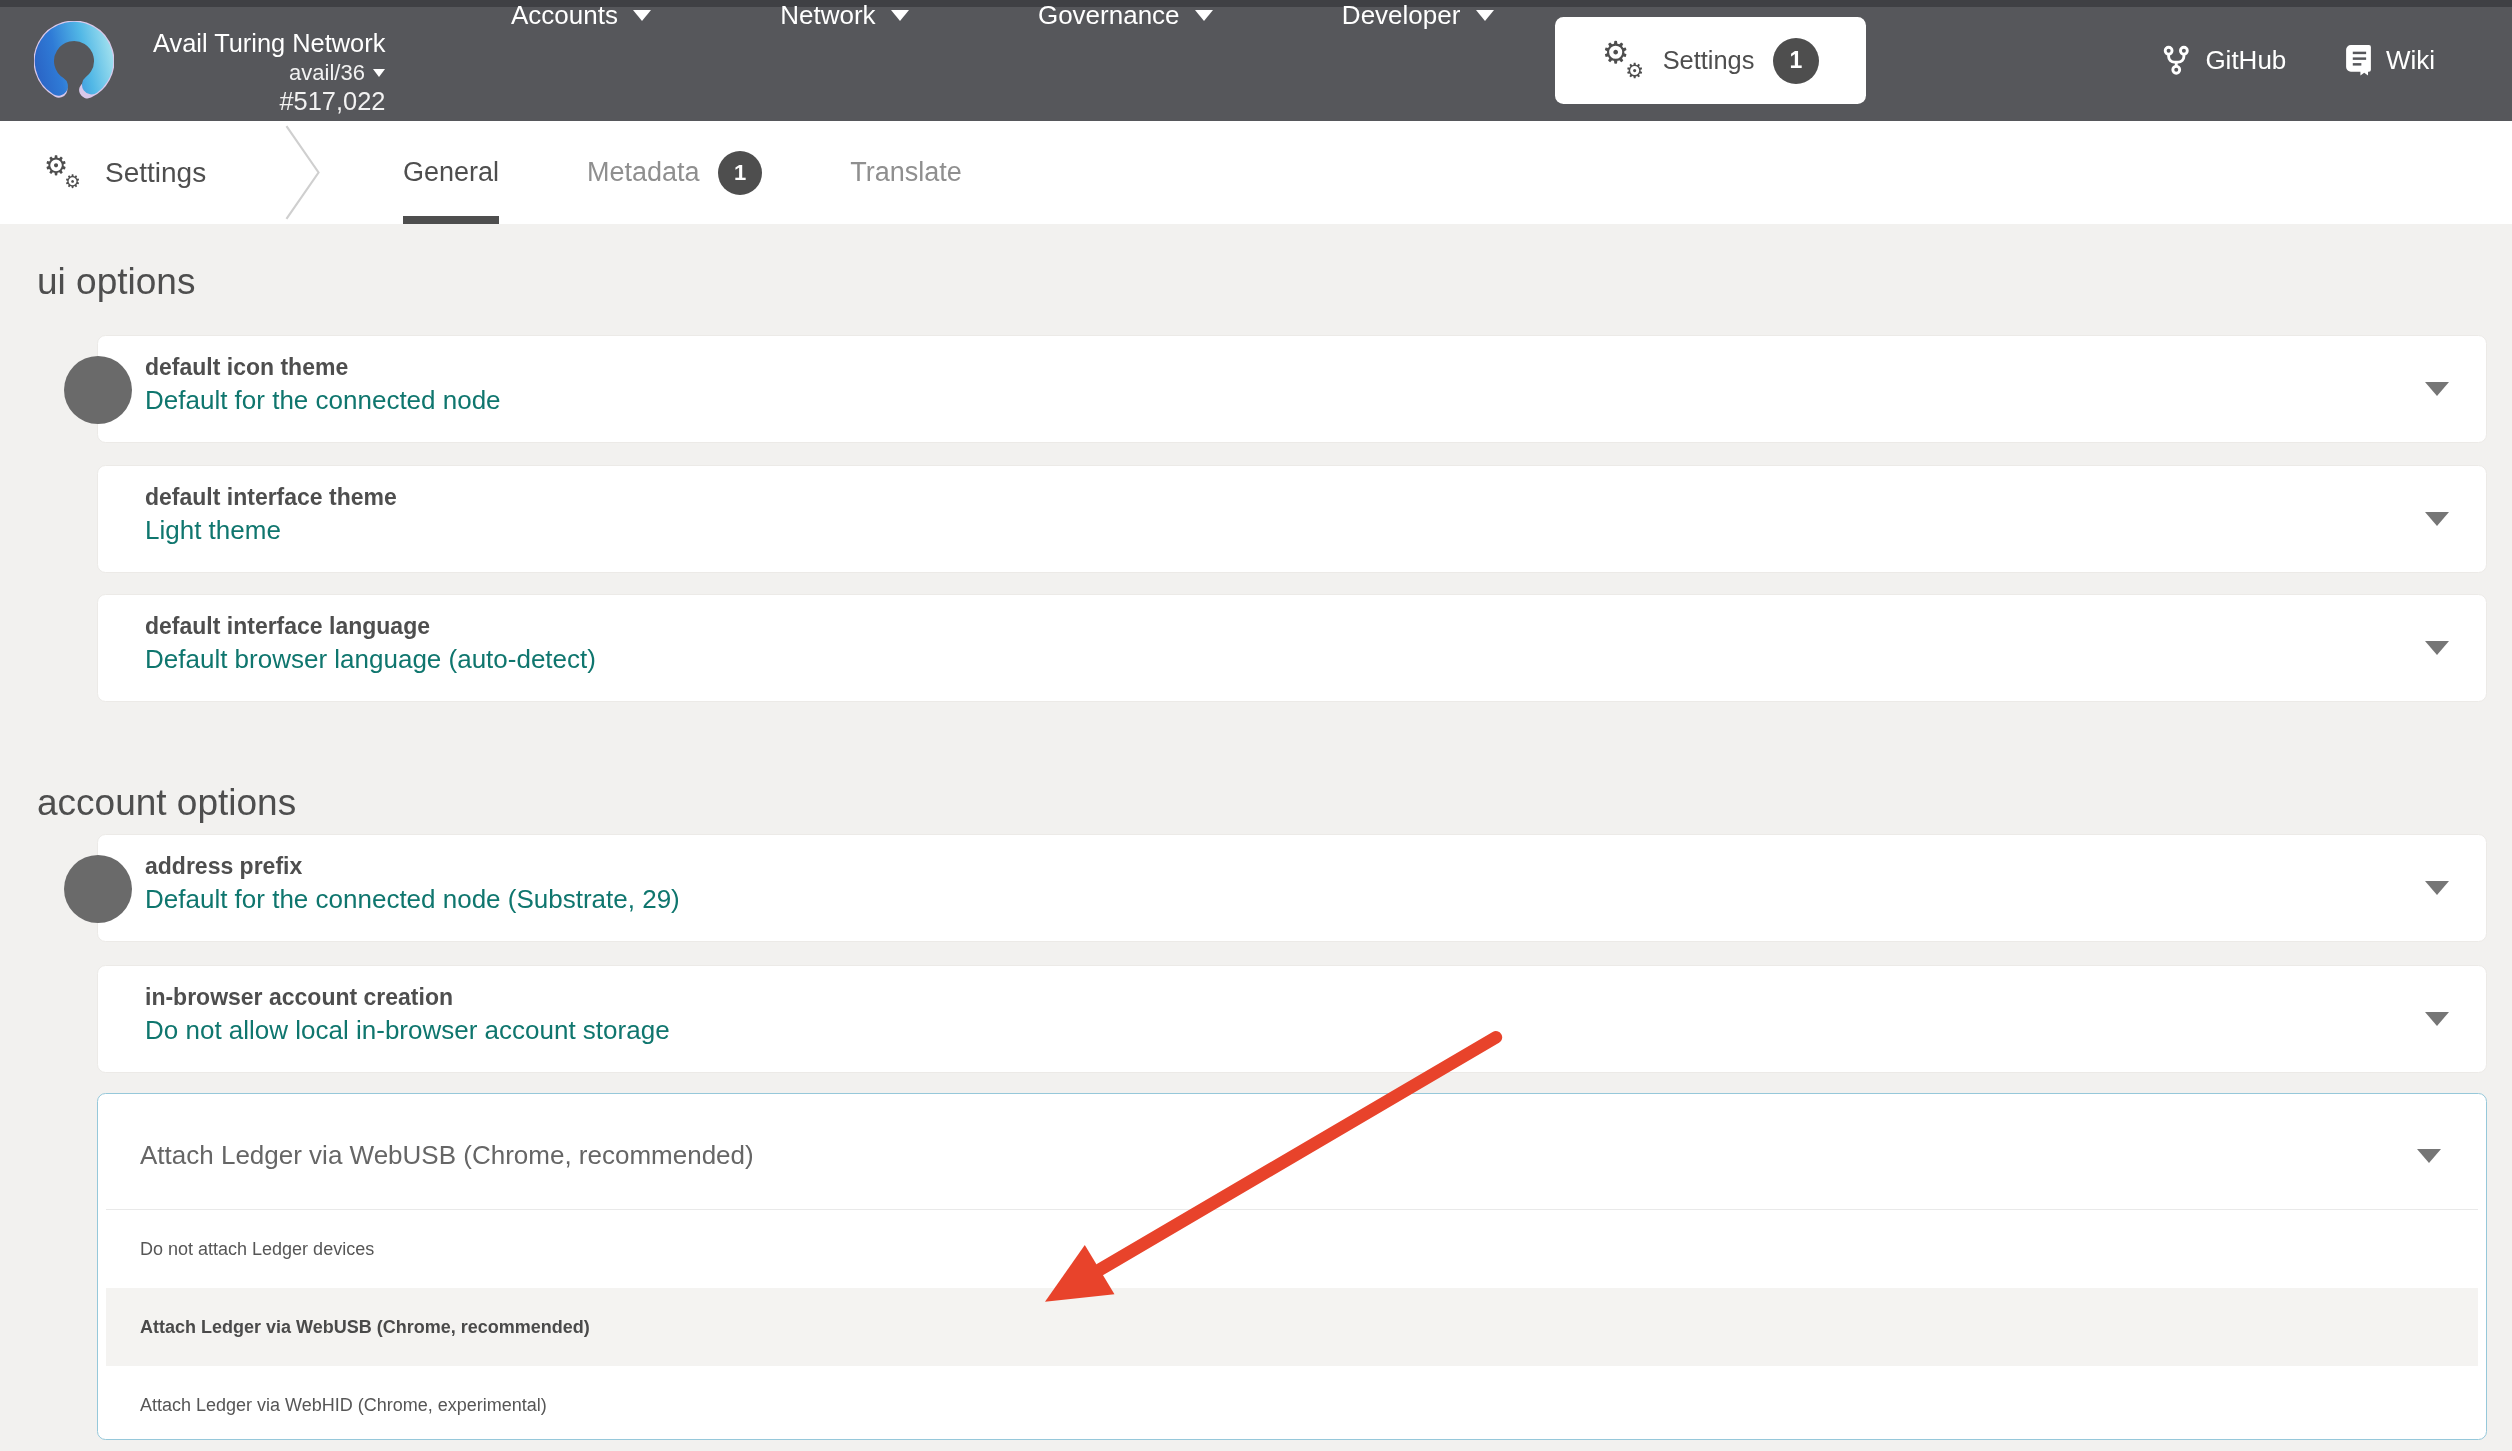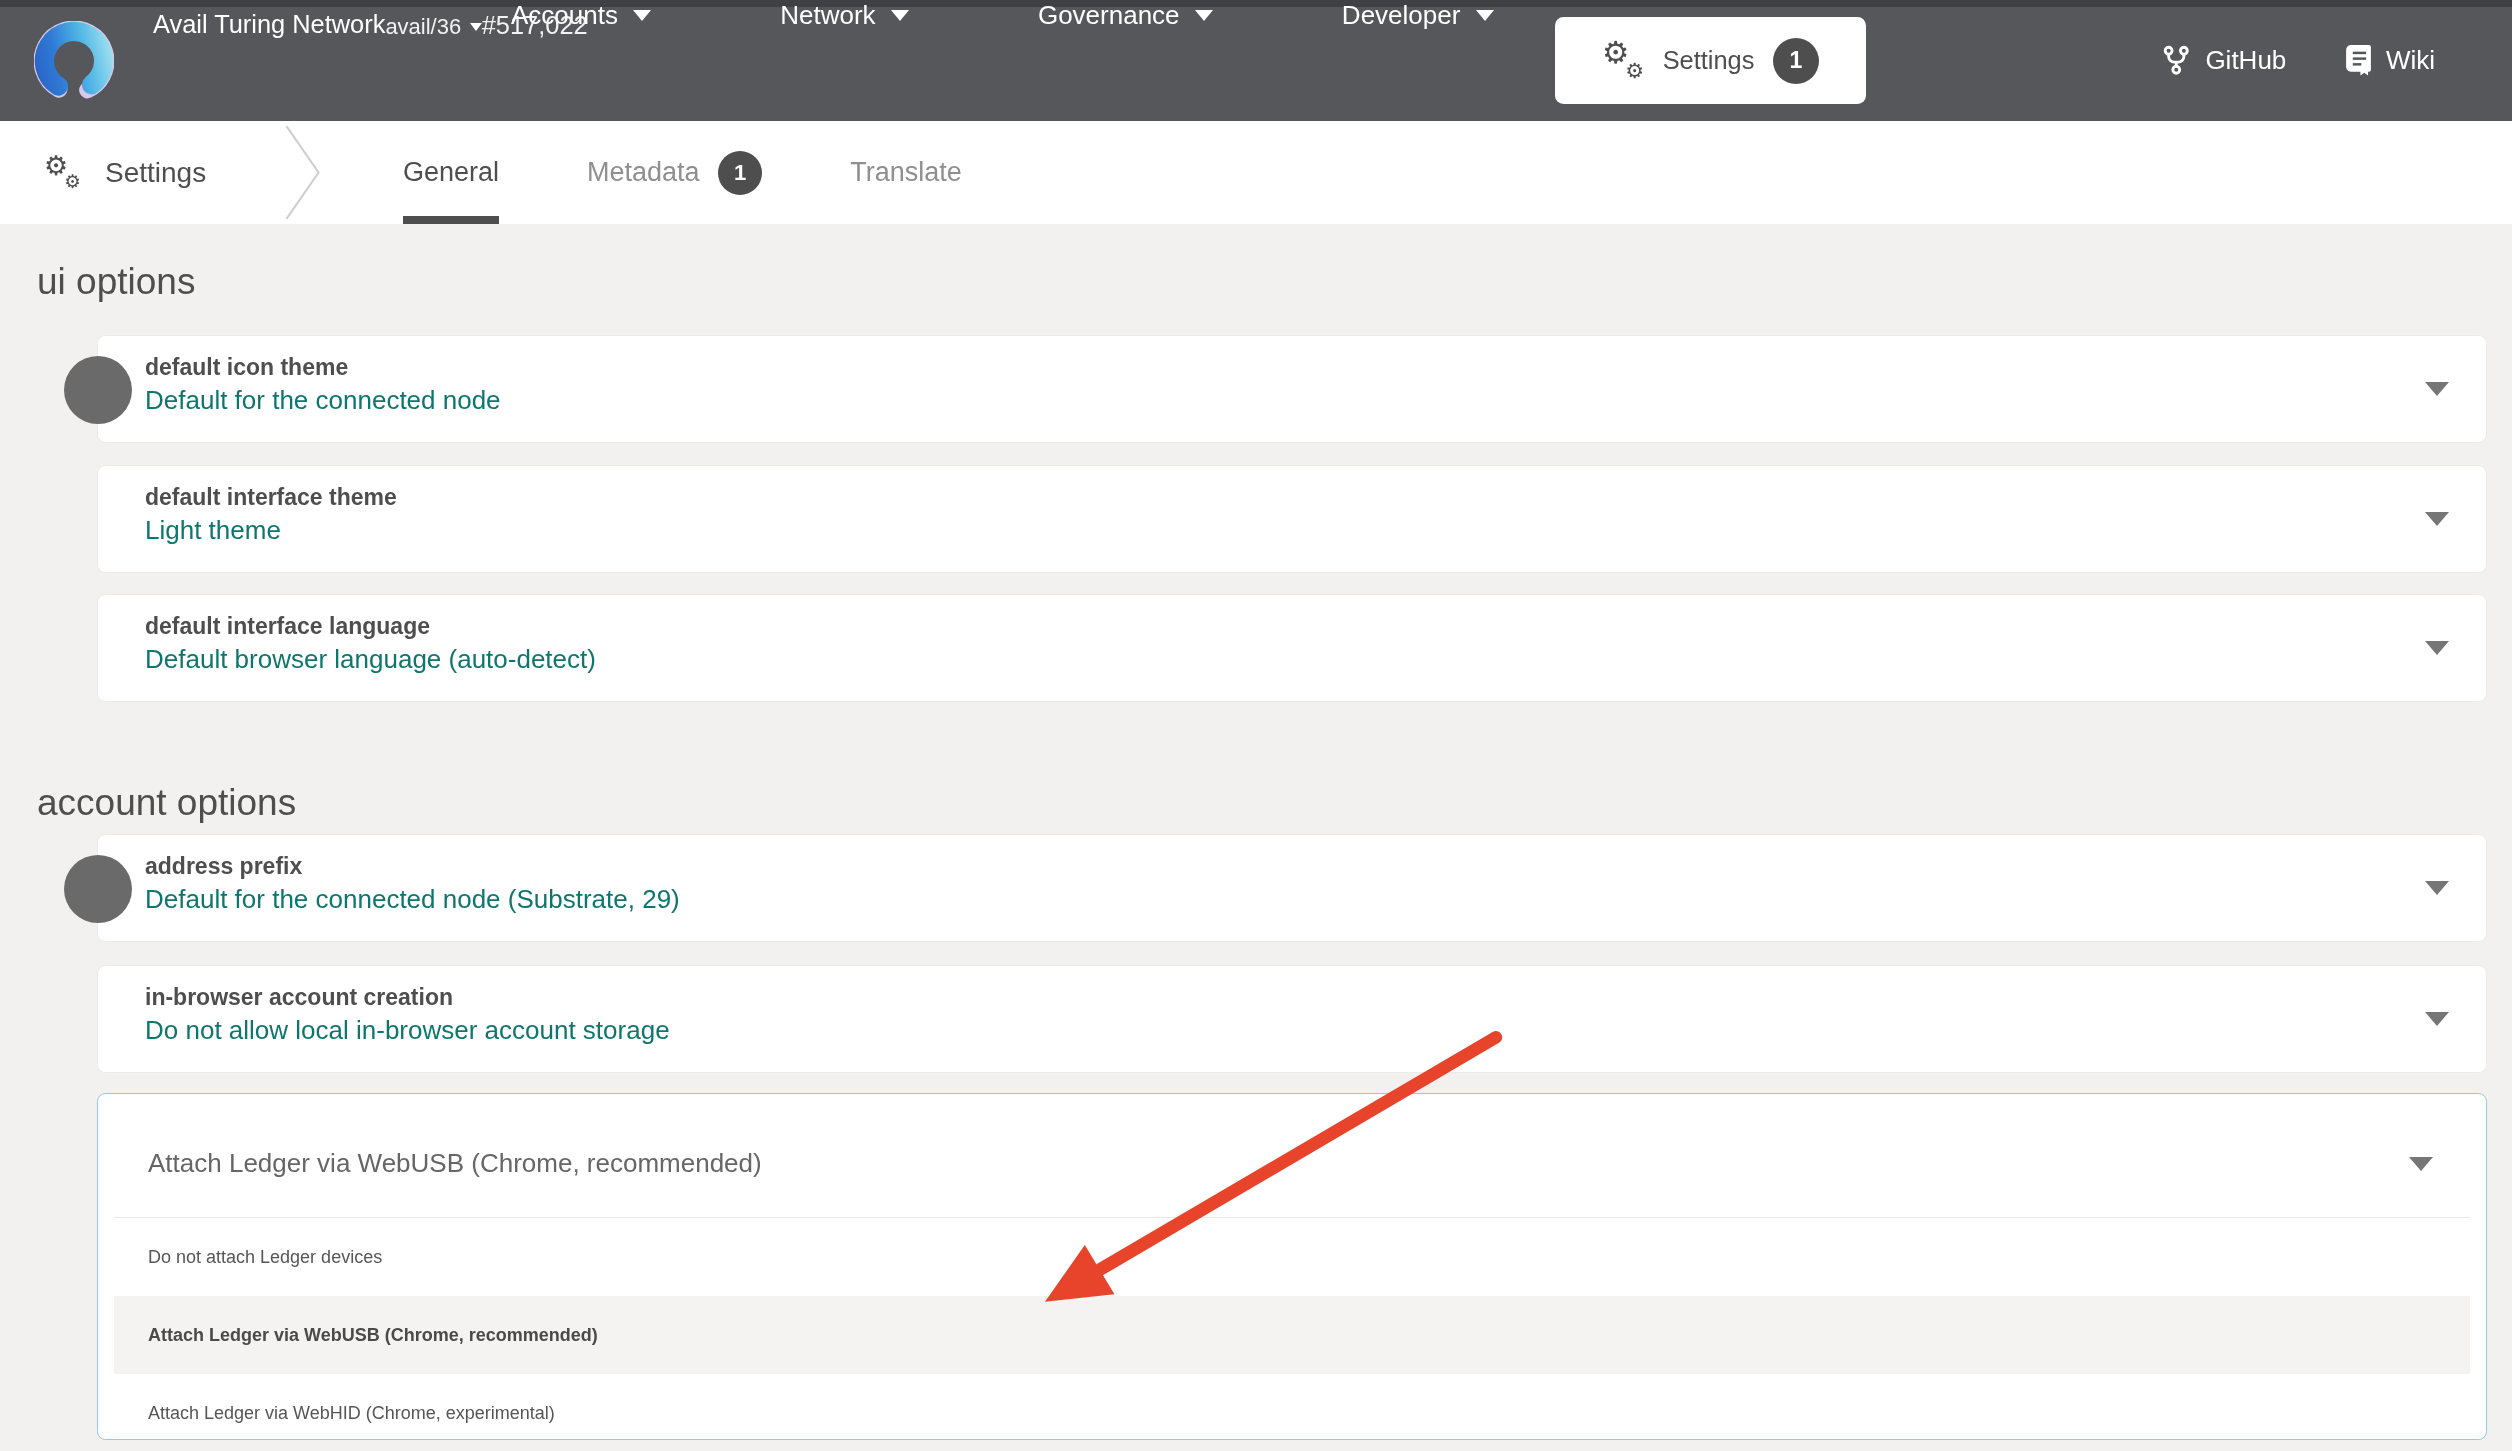--- a/index.html
+++ b/index.html
@@ -3,21 +3,21 @@
 <meta charset="utf-8">
 <style>
   html,body{margin:0;padding:0;width:2512px;height:1451px;overflow:hidden;
     font-family:"Liberation Sans",sans-serif;background:#f2f1ef;}
   *{box-sizing:border-box;}
 
   
   .topbar{position:relative;width:100%;height:121px;background:#56575b;color:#fff;}
   .top-edge{position:absolute;top:0;left:0;right:0;height:6.8px;background:#3f4044;}
   .logo{position:absolute;left:34px;top:21px;width:80px;height:80px;}
-  .netblock{position:absolute;left:153px;top:8px;display:flex;flex-direction:row;align-items:flex-end;}
+  .netblock{position:absolute;left:153px;top:27px;display:flex;flex-direction:column;align-items:flex-end;}
   .netname{font-size:25.4px;line-height:32px;color:#fff;}
   .chainrow{display:flex;align-items:center;gap:8.5px;line-height:27px;cursor:pointer;}
   .chainrow span{font-size:22px;color:#f2f2f2;}
   .blocknum{font-size:25.4px;line-height:30.5px;color:#f2f2f2;}
   .topnav{position:absolute;left:511px;top:0;height:121px;display:flex;align-items:flex-start;gap:129px;}
   .navitem{display:flex;align-items:center;gap:15.3px;cursor:pointer;}
   .navitem .nav-label{font-size:26px;color:#fff;}
   .tri{width:0;height:0;border-left:9.3px solid transparent;border-right:9.3px solid transparent;border-top:11px solid #fff;}
   .tri-sm{border-left:6.8px solid transparent;border-right:6.8px solid transparent;border-top:8.5px solid #fff;}
 
@@ -57,21 +57,21 @@
     border:0.8px solid #eceae7;border-radius:8.5px;cursor:pointer;}
   .r1{top:111px;} .r2{top:241px;} .r3{top:370px;} .r4{top:610px;} .r5{top:741px;}
   .sel-inner{padding:17px 0 0 47px;}
   .sel-label{font-size:23px;font-weight:bold;color:#4e4e4e;line-height:29px;}
   .sel-value{font-size:26px;color:#0f766e;line-height:37px;}
   .caret{position:absolute;right:37px;top:50%;transform:translateY(-50%);width:0;height:0;
     border-left:12px solid transparent;border-right:12px solid transparent;border-top:14.4px solid #767676;}
   .identicon{position:absolute;left:-34px;top:20.3px;width:68px;height:68px;border-radius:50%;background:#6a6a6a;z-index:2;}
 
   
-  .select.open{top:869px;height:347px;border:1.7px solid #96c8da;overflow:hidden;padding:16px;}
+  .select.open{top:869px;height:347px;border:1.7px solid #96c8da;overflow:hidden;padding:8px;}
   .sel-value-row{position:relative;height:108px;display:flex;align-items:center;padding-left:34px;
     font-size:26px;color:#666;border-bottom:0.8px solid #e9e9e9;}
   .menu .opt{height:78px;display:flex;align-items:center;padding-left:34px;font-size:18px;color:#565656;background:#fff;}
   .menu .opt.hl{background:#f4f3f1;font-weight:bold;color:#4a4a4a;}
 
   
   .arrow-overlay{position:absolute;left:0;top:0;width:2512px;height:1451px;pointer-events:none;z-index:50;}
 </style>
 </head>
 <body>

